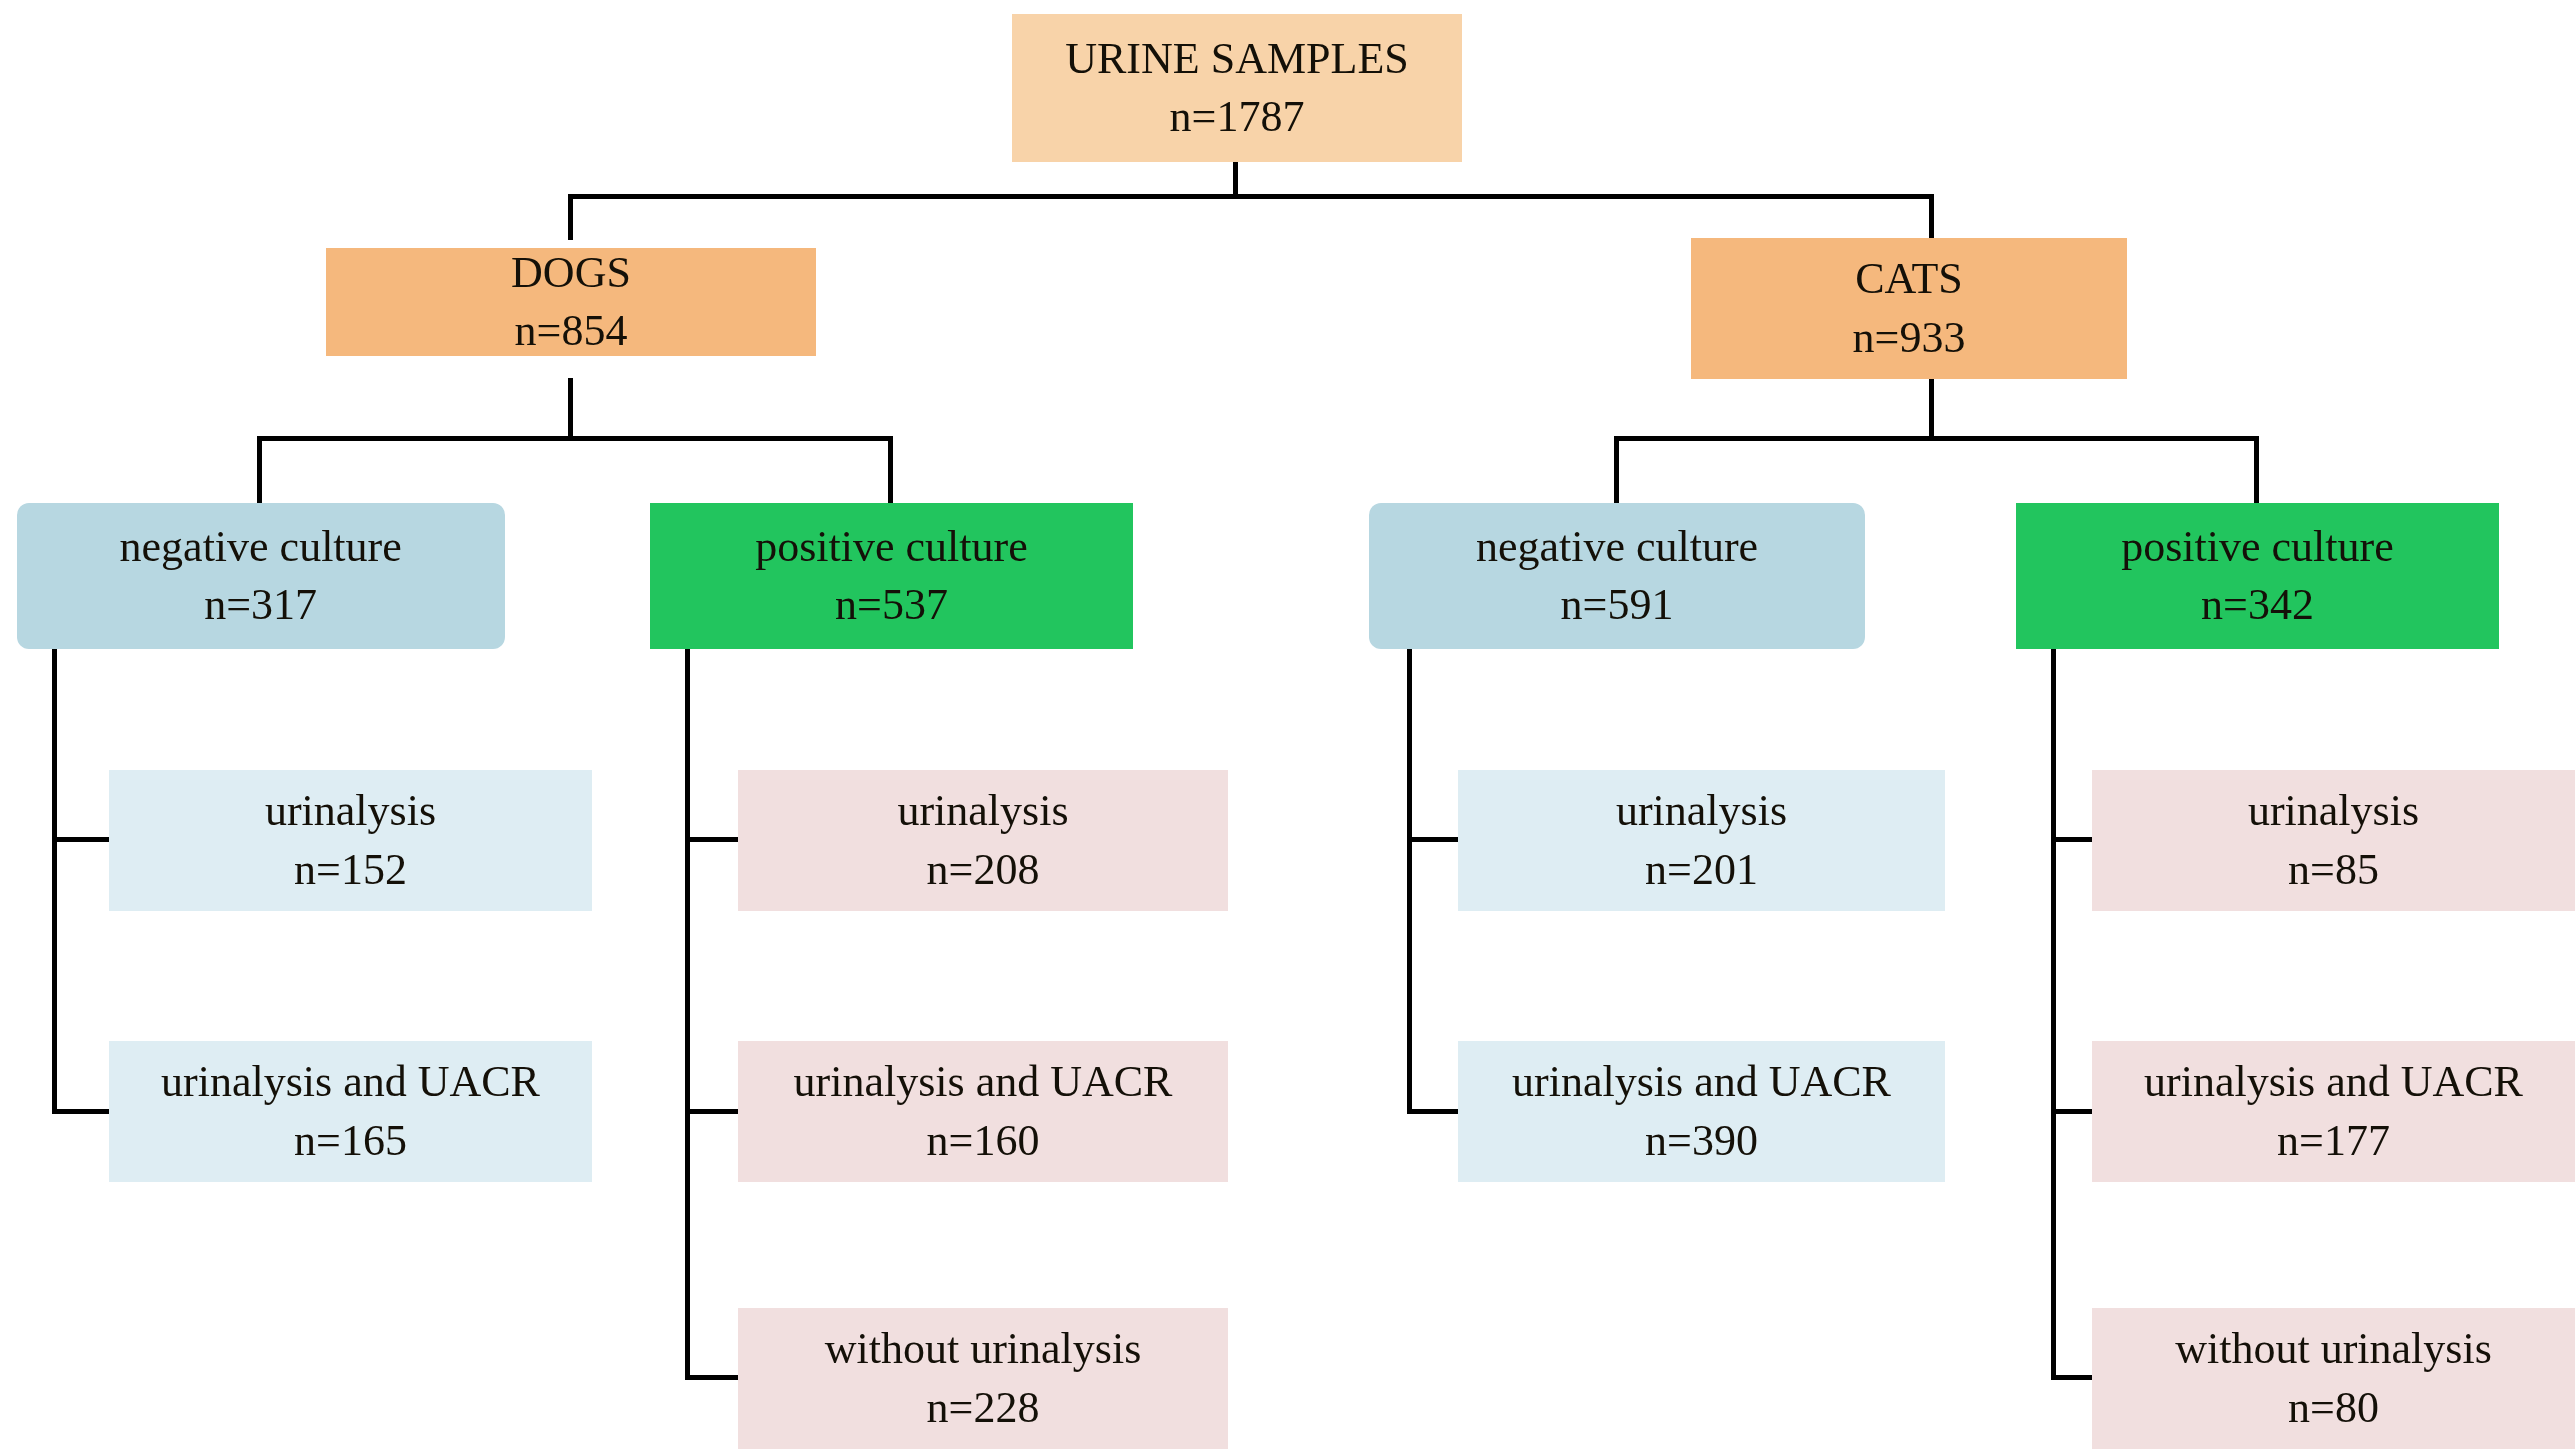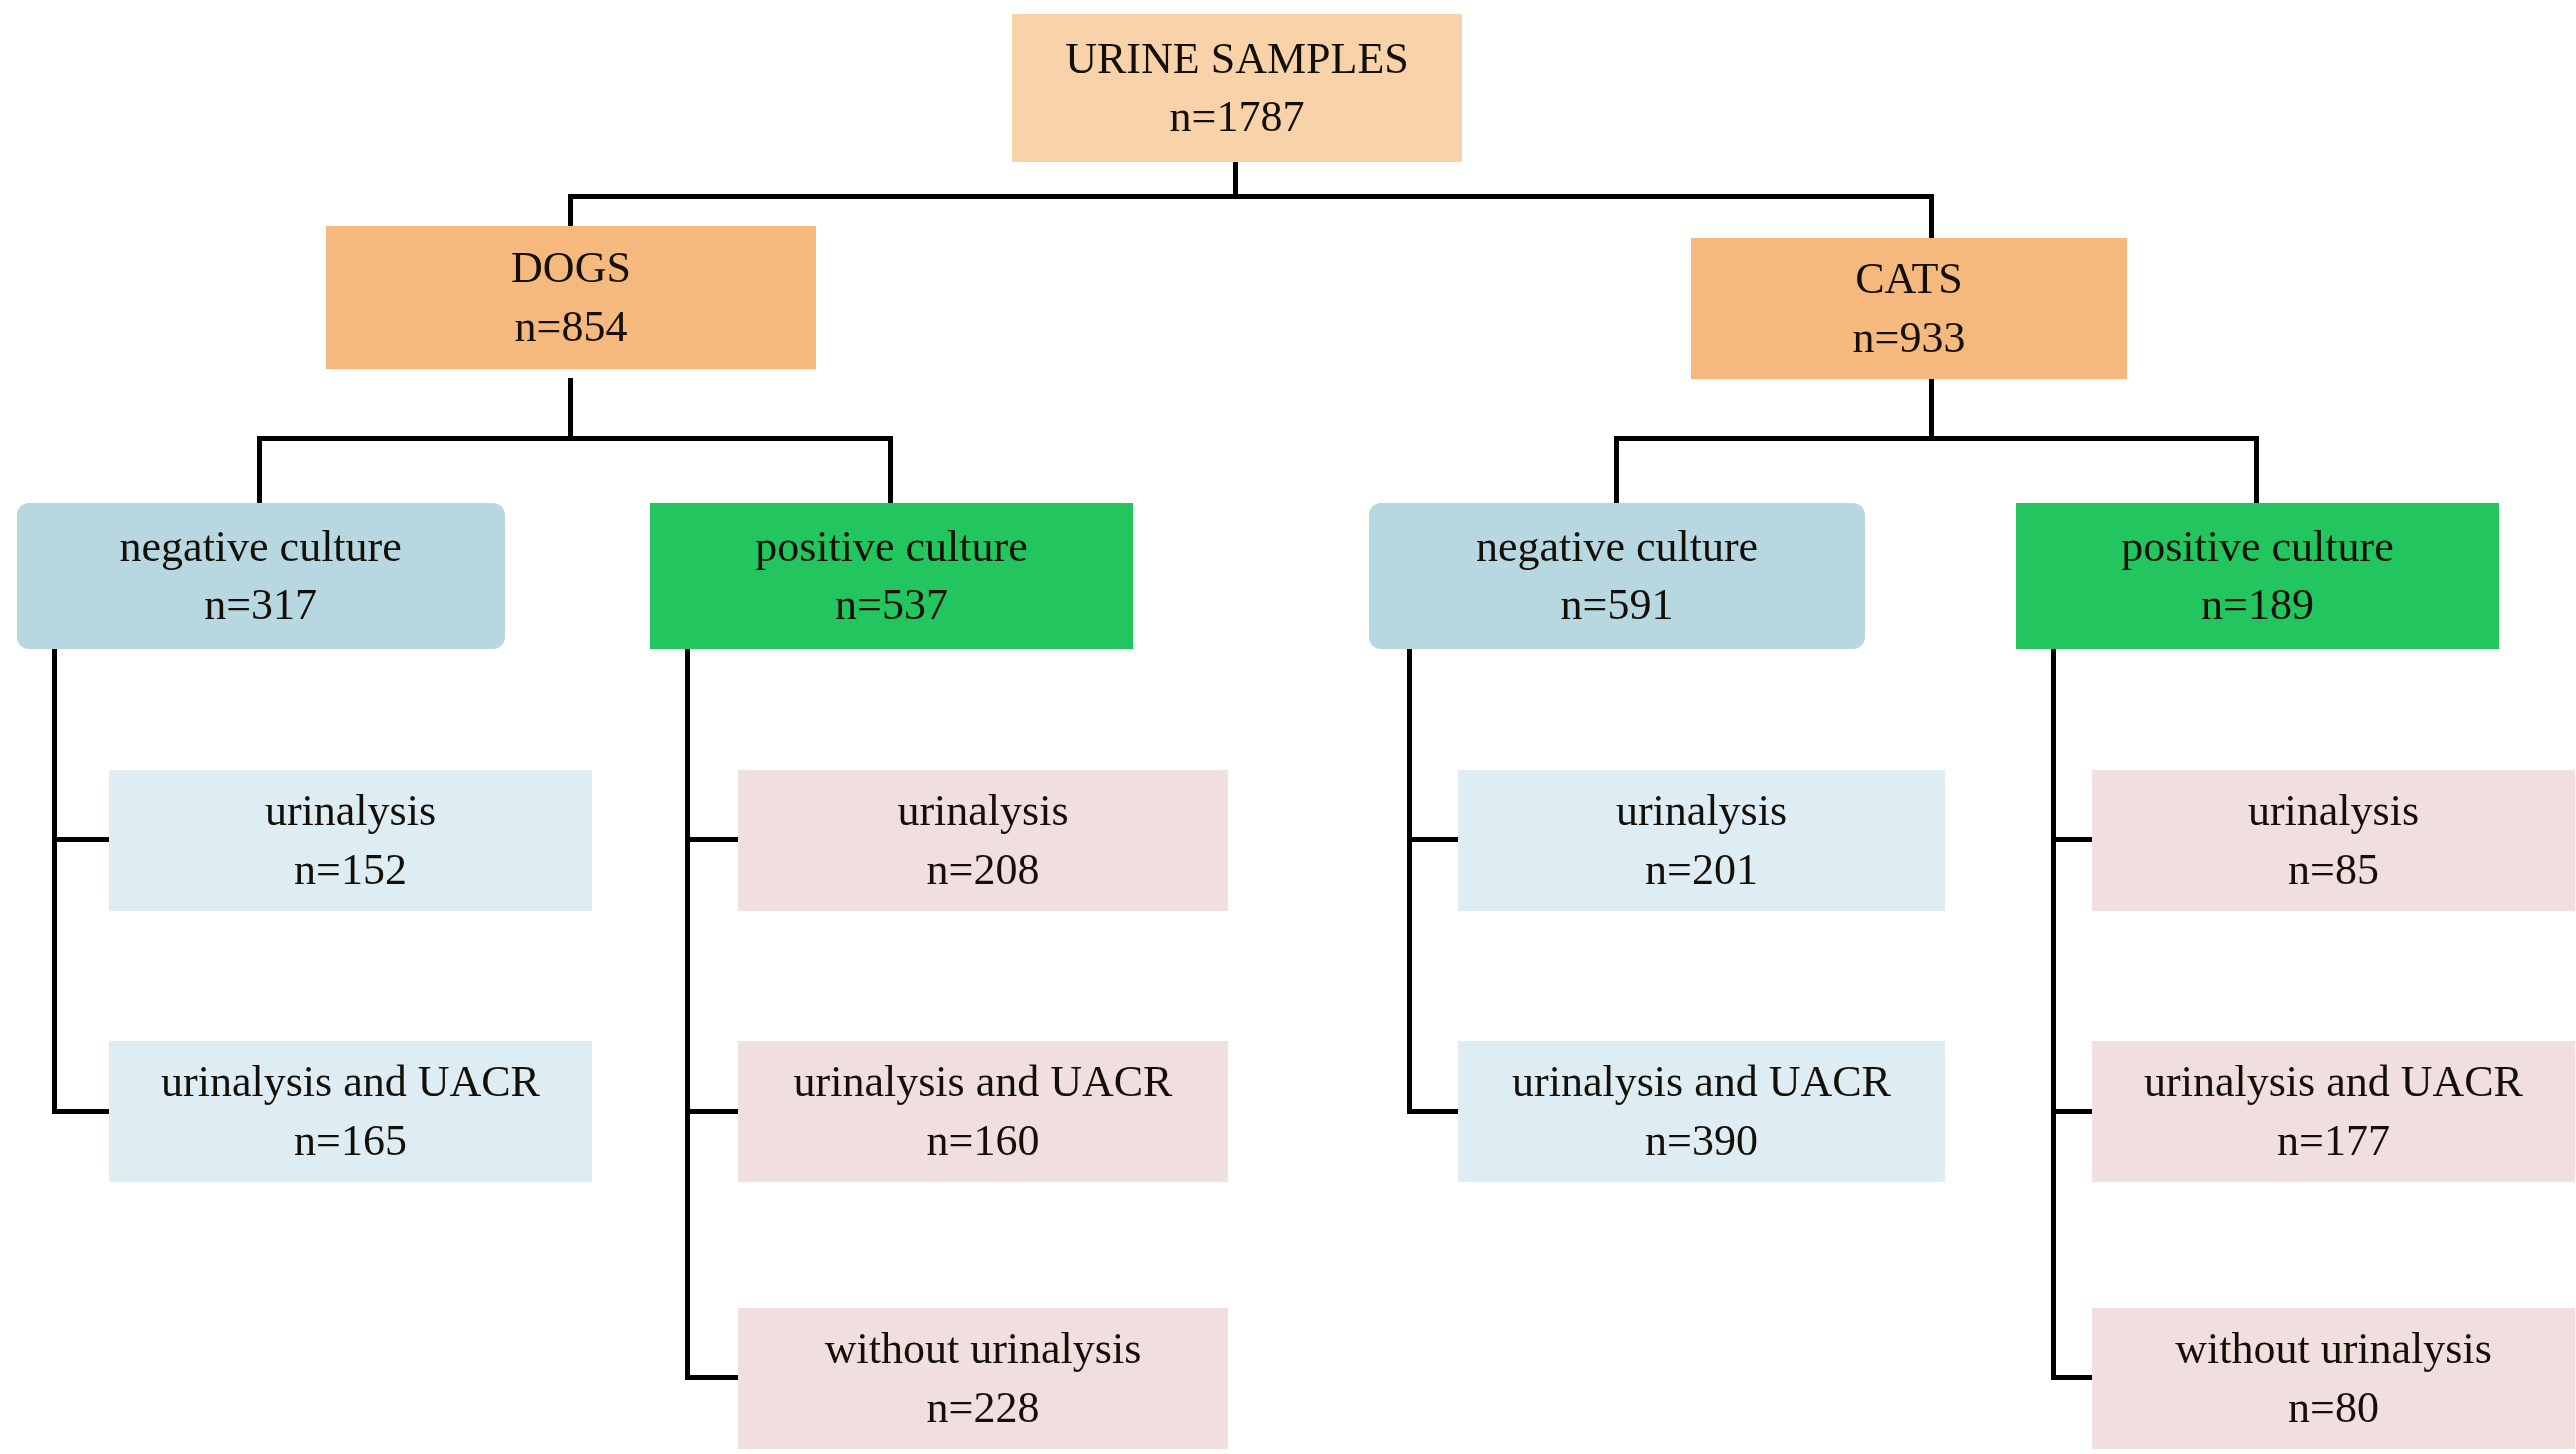--- a/index.html
+++ b/index.html
@@ -70,21 +70,21 @@
     <div class="line" style="left:2051px;top:837px;width:43px;height:5.3px"></div>
     <div class="line" style="left:2051px;top:1109px;width:43px;height:5.3px"></div>
     <div class="line" style="left:2051px;top:1375px;width:43px;height:5.3px"></div>
   </div>
 
   <div class="node c-root" style="left:1012px;top:13.7px;width:450px;height:148px">
     <span class="lbl">URINE SAMPLES</span>
     <span class="num">n=1787</span>
   </div>
 
-  <div class="node c-species" style="left:326px;top:226px;width:490px;height:143px">
+  <div class="node c-species" style="left:326px;top:248px;width:490px;height:108px">
     <span class="lbl">DOGS</span>
     <span class="num">n=854</span>
   </div>
   <div class="node c-species" style="left:1691px;top:238px;width:436px;height:141px">
     <span class="lbl">CATS</span>
     <span class="num">n=933</span>
   </div>
 
   <div class="node c-neg" style="left:16.7px;top:503px;width:488px;height:146px">
     <span class="lbl">negative culture</span>
@@ -93,21 +93,21 @@
   <div class="node c-pos" style="left:650px;top:503px;width:483px;height:146px">
     <span class="lbl">positive culture</span>
     <span class="num">n=537</span>
   </div>
   <div class="node c-neg" style="left:1369px;top:503px;width:496px;height:146px">
     <span class="lbl">negative culture</span>
     <span class="num">n=591</span>
   </div>
   <div class="node c-pos" style="left:2016px;top:503px;width:483px;height:146px">
     <span class="lbl">positive culture</span>
-    <span class="num">n=189</span>
+    <span class="num">n=342</span>
   </div>
 
   <div class="node c-leafneg" style="left:109px;top:770px;width:483px;height:141px">
     <span class="lbl">urinalysis</span>
     <span class="num">n=152</span>
   </div>
   <div class="node c-leafneg" style="left:109px;top:1041px;width:483px;height:141px">
     <span class="lbl">urinalysis and UACR</span>
     <span class="num">n=165</span>
   </div>

